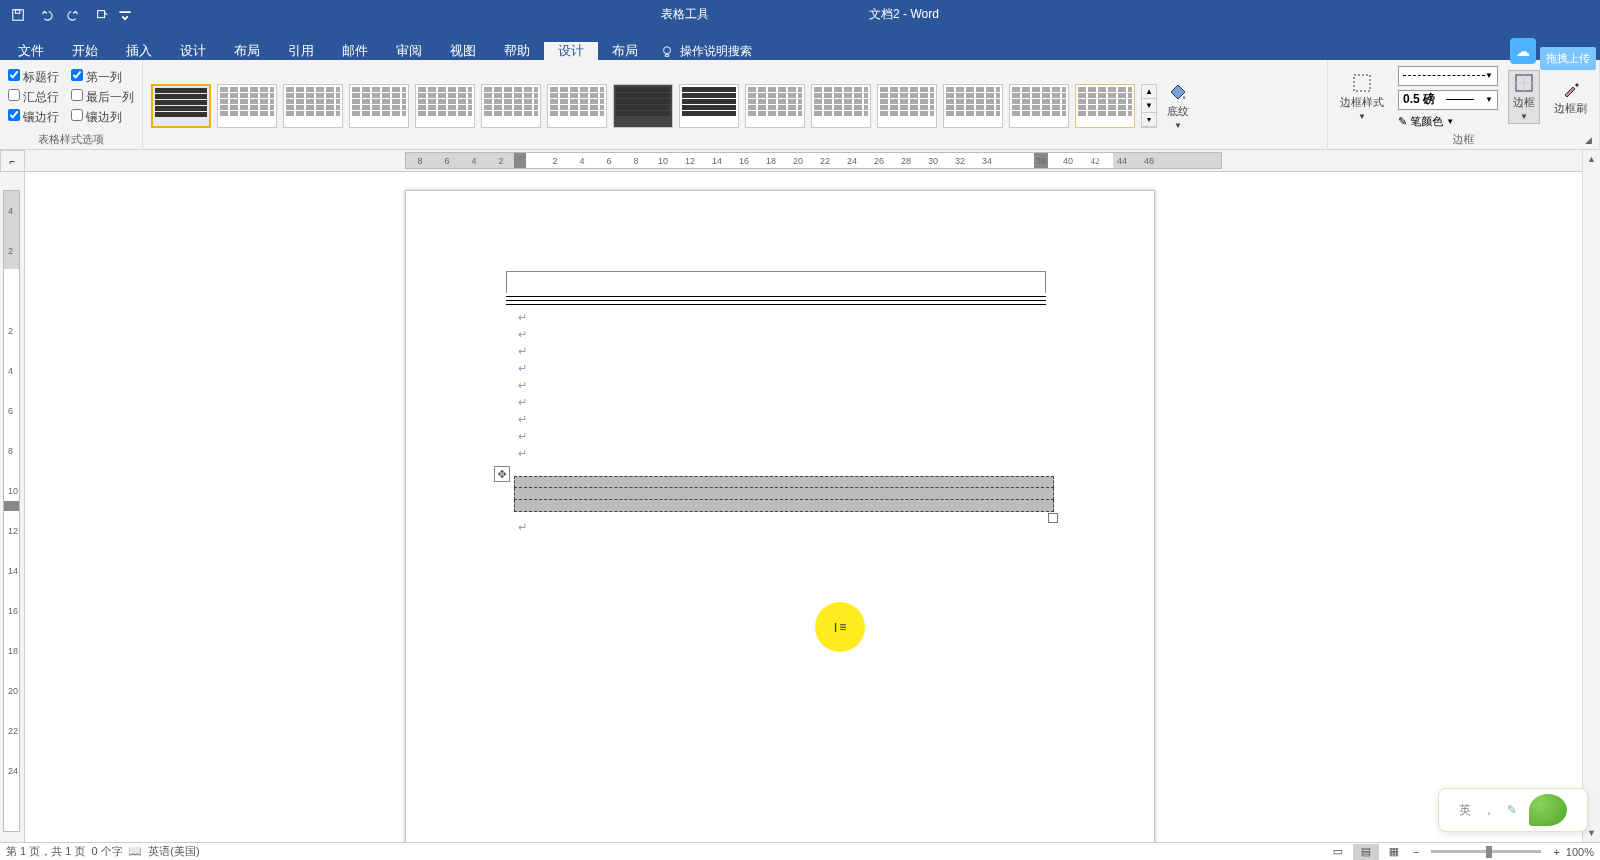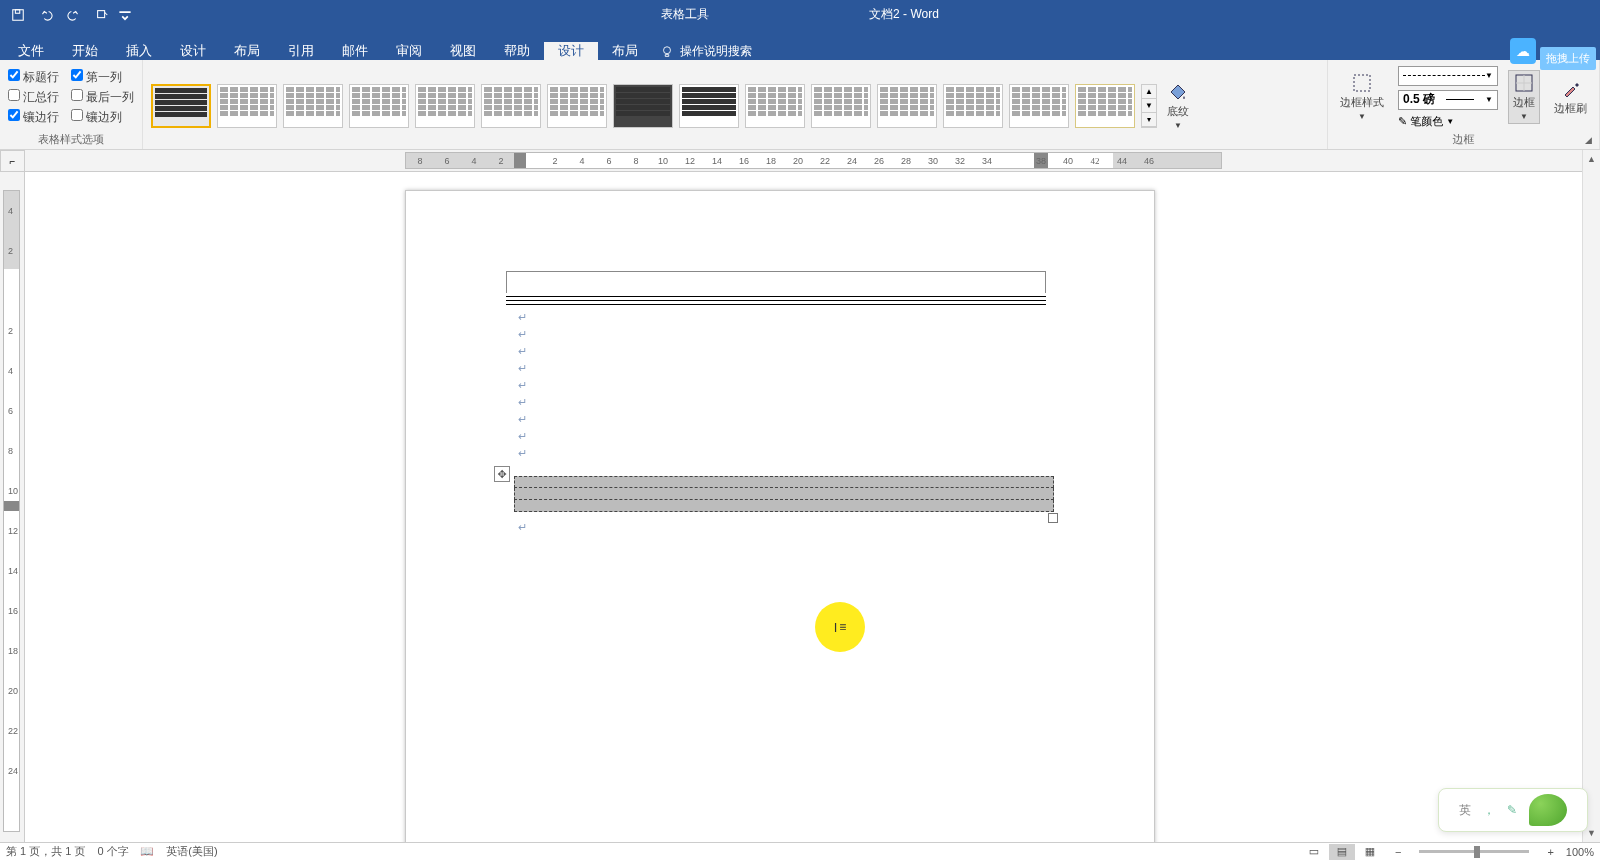--- a/index.html
+++ b/index.html
@@ -86,21 +86,21 @@
 .tbl2-resize { position:absolute; right:-4px; bottom:-11px; width:10px; height:10px; border:1px solid #777; background:#fff; cursor:nwse-resize; }
 
 
 .click-spot { position:absolute; width:50px; height:50px; border-radius:50%; background:#ffec1f; display:flex; align-items:center; justify-content:center; color:#333; font-size:13px; }
 
 
 .vscroll { position:absolute; right:0; top:150px; bottom:18px; width:18px; background:#f3f3f3; border-left:1px solid #ddd; }
 .vscroll .arrow { height:18px; display:flex; align-items:center; justify-content:center; font-size:9px; color:#666; cursor:pointer; }
 
 
-.status { position:absolute; bottom:0; left:0; right:0; height:18px; border-top:1px solid #ccc; background:#fff; display:flex; align-items:center; font-size:11px; color:#555; padding:0 6px; gap:12px; }
+.status { position:absolute; bottom:0; left:0; right:0; height:18px; border-top:1px solid #ccc; background:#fff; display:flex; align-items:center; font-size:11px; color:#555; padding:0 6px; gap:6px; }
 .status .spacer { flex:1; }
 .view-btns { display:flex; gap:2px; }
 .vbtn { width:26px; height:16px; display:flex; align-items:center; justify-content:center; cursor:pointer; }
 .vbtn.sel { background:#d0d0d0; }
 .zoom-slider { width:110px; height:3px; background:#bbb; position:relative; margin:0 6px; }
 .zoom-slider .thumb { position:absolute; left:50%; top:-4px; width:6px; height:12px; background:#888; }
 
 
 .ime { position:absolute; right:12px; bottom:28px; width:150px; height:44px; background:#fff; border:1px solid #d8e8c8; border-radius:8px; box-shadow:0 2px 6px rgba(0,0,0,.1); display:flex; align-items:center; justify-content:center; gap:12px; }
 .ime-leaf { width:38px; height:32px; background:radial-gradient(circle at 30% 30%, #8bd35a, #4fa52e); border-radius:50% 50% 50% 10%; }

